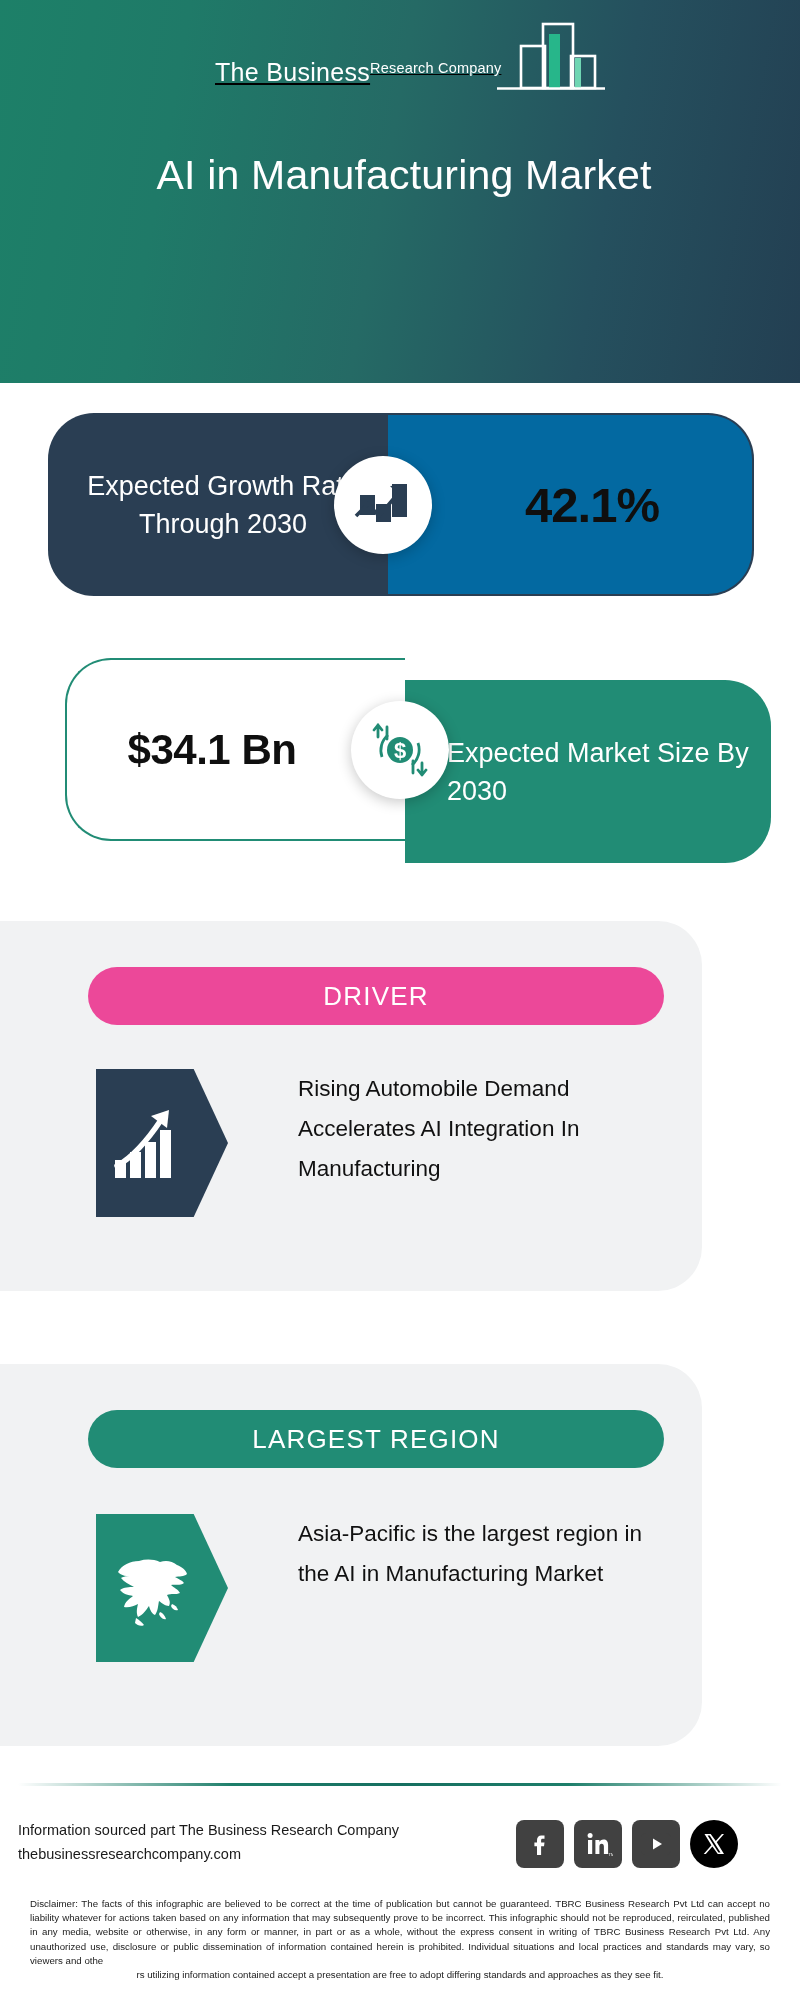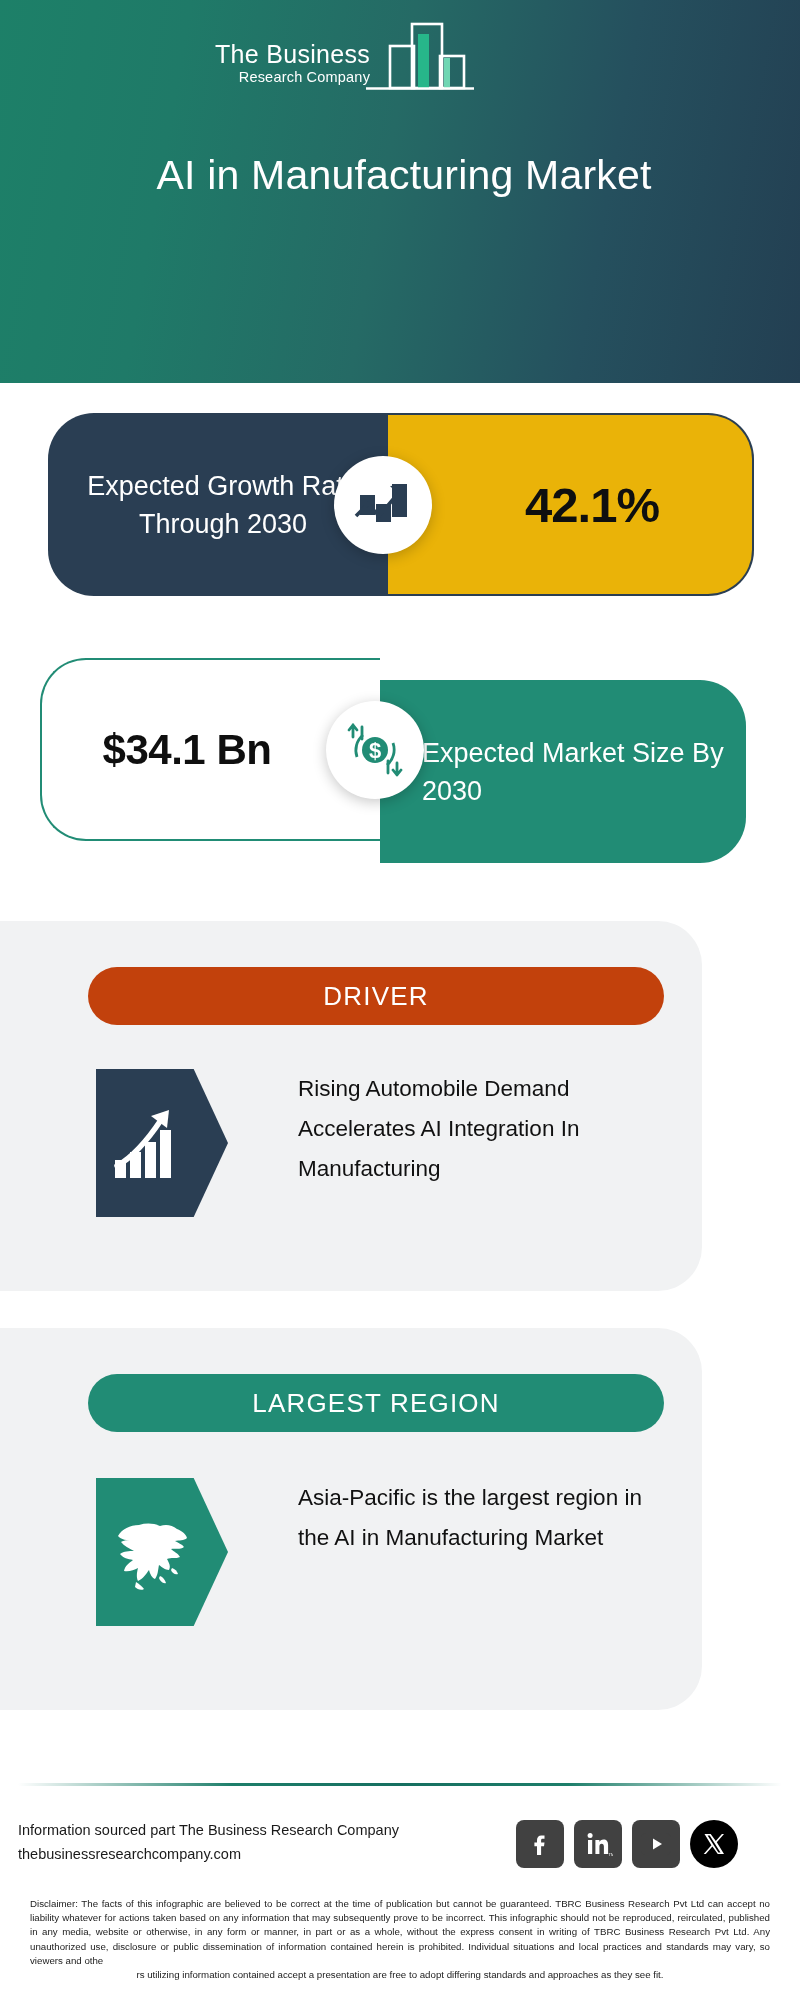--- a/index.html
+++ b/index.html
@@ -18,21 +18,21 @@
     width:800px; height:383px;
     background:linear-gradient(100deg,#1d8068 0%,#1f7a68 22%,#256a65 48%,#25505e 74%,#233f52 100%);
     overflow:hidden;
   }
   .logo-wrap {
     position:absolute;
     left:215px; top:22px;
     display:flex; align-items:flex-end;
     height:72px;
   }
-  .logo-text { display:flex; flex-direction:column; align-items:flex-end; padding-bottom:8px; }
+  .logo-text { display:flex; flex-direction:row; align-items:flex-start; padding-bottom:8px;text-decoration:underline; }
   .logo-line1 {
     color:#ffffff; font-size:25px; letter-spacing:.3px;
     font-weight:400; line-height:27px; white-space:nowrap;
   }
   .logo-line2 {
     color:#ffffff; font-size:14.5px; letter-spacing:.2px;
     font-weight:400; line-height:18px; white-space:nowrap;
   }
   .logo-mark { position:relative; width:108px; height:70px; margin-left:-4px; margin-bottom:2px; }
   .logo-mark svg { display:block; }
@@ -61,21 +61,21 @@
     z-index:2;
   }
   .stat1-left-text {
     color:#ffffff; font-size:27px; line-height:38px;
     text-align:center; font-weight:400;
     padding-left:10px;
   }
   .stat1-right {
     position:absolute; left:340px; top:0;
     width:366px; height:183px;
-    background:#eab308;
+    background:#0369a1;
     border:2px solid #2a3e53;
     border-left:none;
     border-radius:0 46px 46px 0;
     display:flex; align-items:center; justify-content:center;
     z-index:1;
   }
   .stat1-value {
     color:#0f0f0f; font-size:49px; font-weight:bold;
     letter-spacing:-1px;
     padding-left:44px;
@@ -86,21 +86,21 @@
     width:98px; height:98px;
     background:#ffffff;
     border-radius:50%;
     box-shadow:0 3px 14px rgba(0,0,0,.22);
     display:flex; align-items:center; justify-content:center;
     z-index:5;
   }
 
   
   .stat2 {
-    position:absolute; left:40px; top:658px;
+    position:absolute; left:65px; top:658px;
     width:602px; height:183px;
   }
   .stat2-left {
     position:absolute; left:0; top:0;
     width:340px; height:183px;
     background:#ffffff;
     border:2px solid #218c75;
     border-right:none;
     border-radius:46px 0 0 46px;
     display:flex; align-items:center; justify-content:center;
@@ -139,33 +139,33 @@
 
   
   .panel {
     position:absolute;
     left:0;
     width:702px;
     background:#f1f2f3;
     border-radius:0 44px 44px 0;
   }
   .panel-driver { top:921px; height:370px; }
-  .panel-region { top:1328px; height:382px; }
+  .panel-region { top:1364px; height:382px; }
 
   .pill {
     position:absolute;
     left:88px; top:46px;
     width:576px; height:58px;
     border-radius:29px;
     display:flex; align-items:center; justify-content:center;
     color:#ffffff;
     font-size:26px;
     letter-spacing:1.2px;
   }
-  .pill-driver { background:#c2410c;text-align:center; }
+  .pill-driver { background:#ec4899;text-align:center; }
   .pill-region { background:#218c75; }
 
   .pentagon {
     position:absolute;
     left:96px;
     width:132px; height:148px;
     clip-path:polygon(0 0, 74% 0, 100% 50%, 74% 100%, 0 100%);
     display:flex; align-items:center; justify-content:center;
   }
   .pent-driver { top:148px; background:#2a3e53; }

